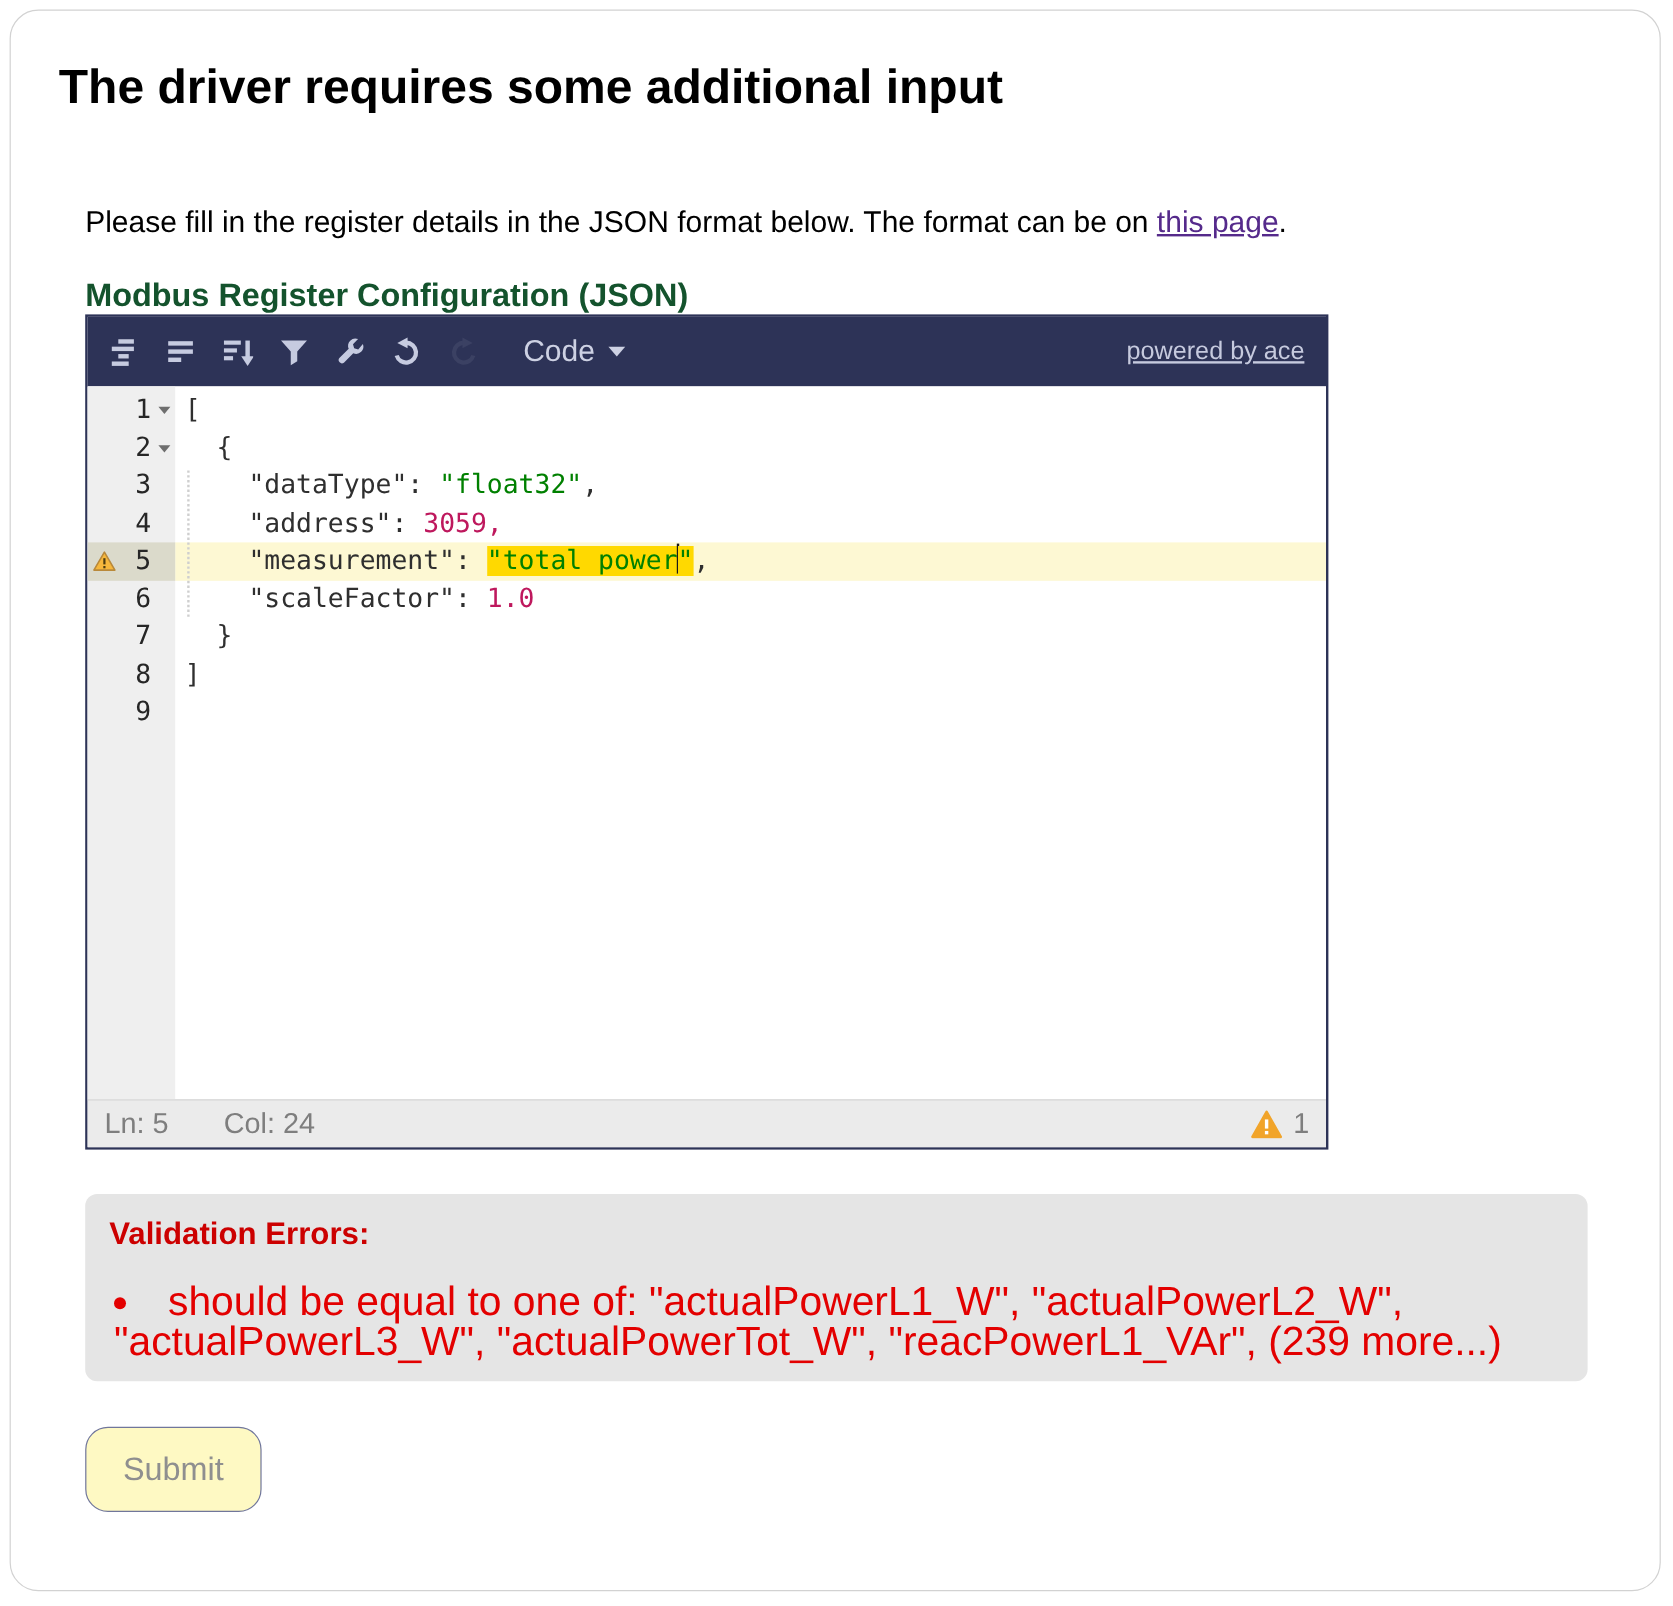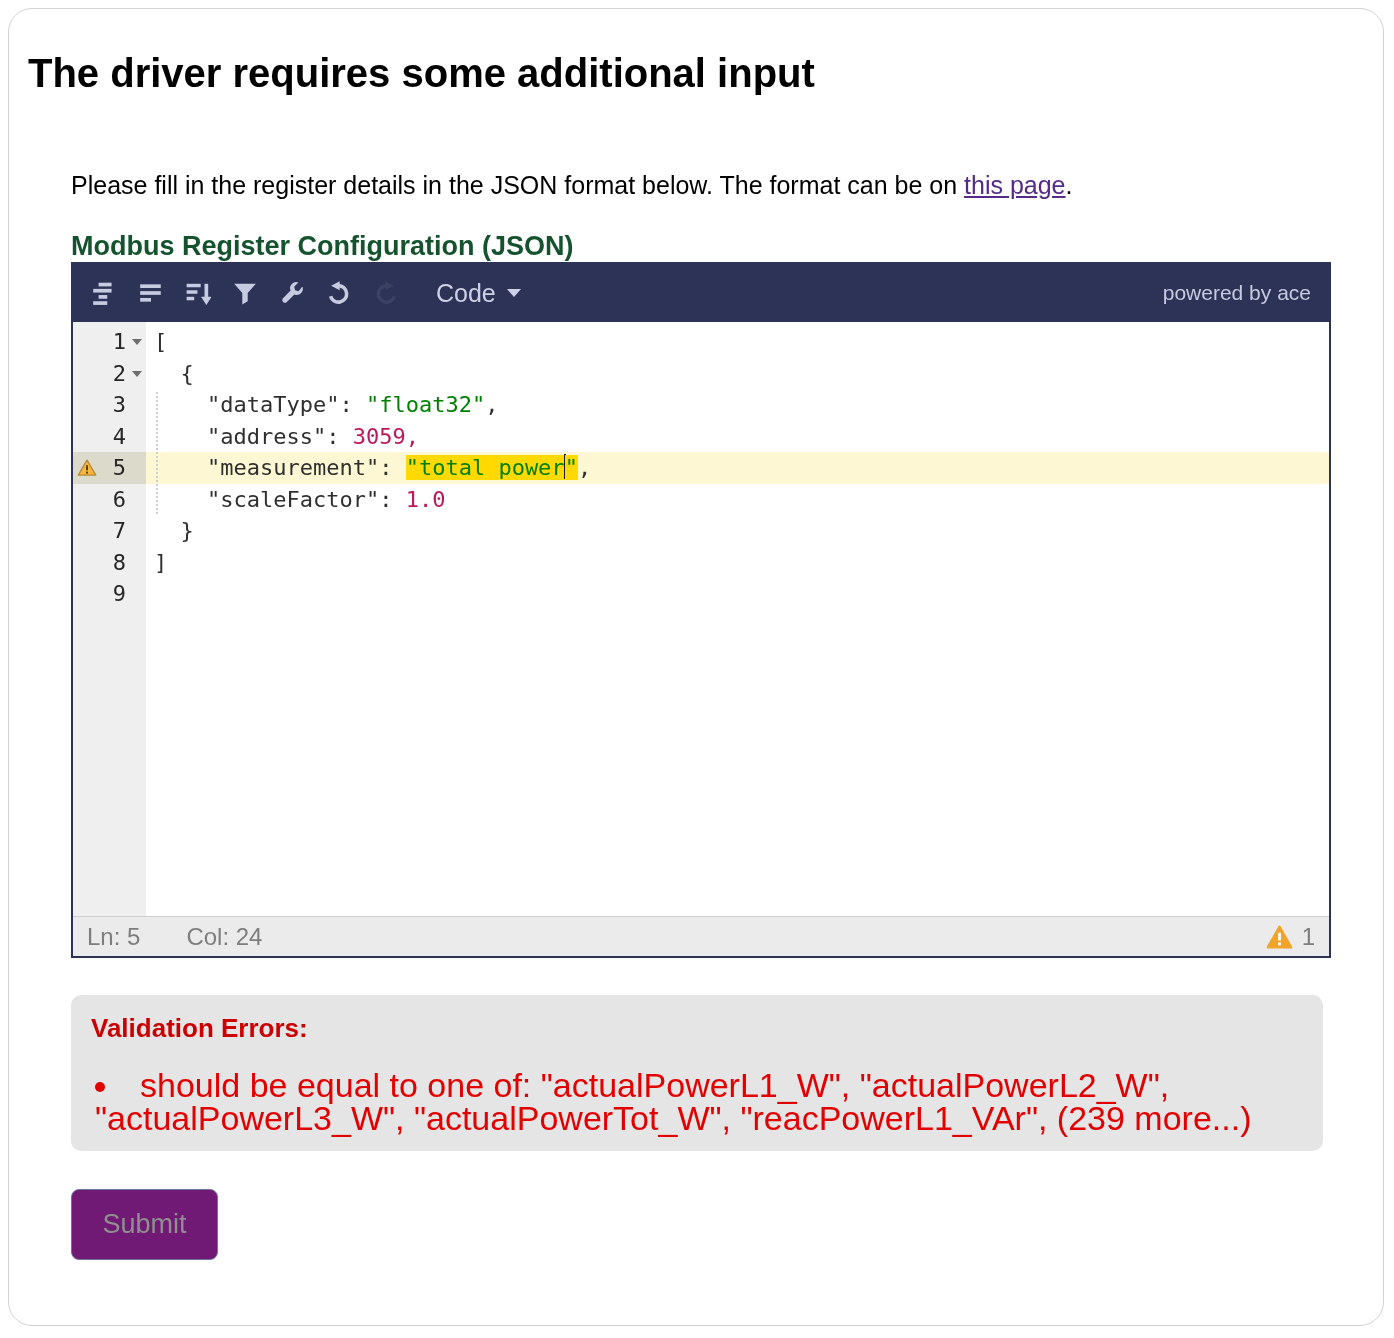--- a/index.html
+++ b/index.html
@@ -1,32 +1,32 @@
 <!DOCTYPE html>
 <html><head>
 <meta charset="utf-8">
 <style>
   html,body{margin:0;padding:0;background:#fff;}
   body{width:1394px;height:1338px;position:relative;font-family:"Liberation Sans",sans-serif;color:#000;overflow:hidden;}
   .card{position:absolute;left:8px;top:8px;width:1376px;height:1318px;background:#fff;border:1px solid #d2d2d2;border-radius:24px;box-sizing:border-box;}
-  h1.page-title{margin:40px 0 0 19px;font-size:40px;line-height:48px;font-weight:bold;color:#000;}
-  .content{margin-left:62px;width:1260px;}
+  h1.page-title{margin:40px 0 0 40px;font-size:40px;line-height:48px;font-weight:bold;color:#000;}
+  .content{margin-left:62px;width:1036px;}
   p.intro{margin:73px 0 0 0;font-size:25px;line-height:31px;color:#000;}
   a.intro-link{color:#552a8b;text-decoration:underline;cursor:pointer;}
   .editor-label{margin-top:31px;font-size:27px;line-height:28px;font-weight:bold;color:#14532d;}
 
   
   .jsoneditor{margin-top:2px;height:696px;border:2px solid #2d3357;box-sizing:border-box;background:#fff;}
   .ed-toolbar{height:58px;background:#2d3357;display:flex;align-items:center;padding:0 18px;box-sizing:border-box;}
   .tb-btn{width:26px;height:26px;padding:0;margin:0 21px 0 0;background:transparent;border:none;color:#c6cbe0;cursor:pointer;display:inline-flex;align-items:center;justify-content:center;}
   .tb-btn svg{width:26px;height:26px;display:block;}
   .tb-btn.disabled{color:#3b4163;cursor:default;}
   .mode-btn{margin-left:16px;background:transparent;border:none;color:#cdd1e3;font-family:"Liberation Sans",sans-serif;font-size:25px;display:inline-flex;align-items:center;gap:11px;cursor:pointer;padding:0;}
   .caret-down{width:0;height:0;border-left:7px solid transparent;border-right:7px solid transparent;border-top:8px solid #cdd1e3;display:inline-block;}
-  .powered{margin-left:auto;color:#c6cade;font-size:21px;cursor:pointer;}
+  .powered{margin-left:auto;color:#c6cade;font-size:21px;text-decoration:underline;cursor:pointer;}
 
   .ed-body{position:relative;height:594px;background:#fff;overflow:hidden;}
   .gutter-bg{position:absolute;left:0;top:0;bottom:0;width:73px;background:#efefef;}
   .ed-lines{position:absolute;left:0;top:0;right:0;padding-top:4px;}
   .ed-row{display:flex;height:31.5px;position:relative;}
   .ed-gut{width:73px;position:relative;flex:none;}
   .ed-gut .num{display:block;text-align:right;padding-right:20px;font-family:"DejaVu Sans Mono",monospace;font-size:22px;line-height:31.5px;color:#262626;}
   .ed-gut .fold{position:absolute;right:4px;top:13px;width:0;height:0;border-left:5px solid transparent;border-right:5px solid transparent;border-top:6px solid #6e6e6e;}
   .ed-gut .gwarn{position:absolute;left:4px;top:6px;width:20px;height:20px;}
   .ed-gut .gwarn svg{width:20px;height:20px;display:block;}
@@ -44,21 +44,21 @@
   .ed-status .col-label{margin-left:46px;}
   .status-right{margin-left:auto;display:flex;align-items:center;gap:9px;}
   .status-right svg{width:27px;height:24px;display:block;}
 
   
   .validation{margin-top:37px;width:1252px;box-sizing:border-box;background:#e5e5e5;border-radius:10px;padding:18px 20px 16px 20px;}
   .validation h2{margin:0;font-size:26px;line-height:30px;font-weight:bold;color:#cc0000;}
   .validation ul{margin:26px 0 0 0;padding:0 0 0 4px;list-style:disc inside;}
   .validation li{color:#e30000;font-size:34px;line-height:33px;}
 
-  .submit-btn{display:block;margin-top:38px;width:147px;height:71px;border-radius:8px;background:#701a75;border:1.5px solid #70769b;color:#8f8f8f;font-size:27px;font-family:"Liberation Sans",sans-serif;}
+  .submit-btn{display:block;margin-top:38px;width:147px;height:71px;border-radius:19px;background:#fef9c3;border:1.5px solid #70769b;color:#8f8f8f;font-size:27px;font-family:"Liberation Sans",sans-serif;}
 </style>
 </head>
 <body>
 
 <div class="card">
   <h1 class="page-title">The driver requires some additional input</h1>
 
   <div class="content">
     <p class="intro"><span>Please fill in the register details in the JSON format below. The format can be on </span><a class="intro-link">this page</a><span>.</span></p>
 

